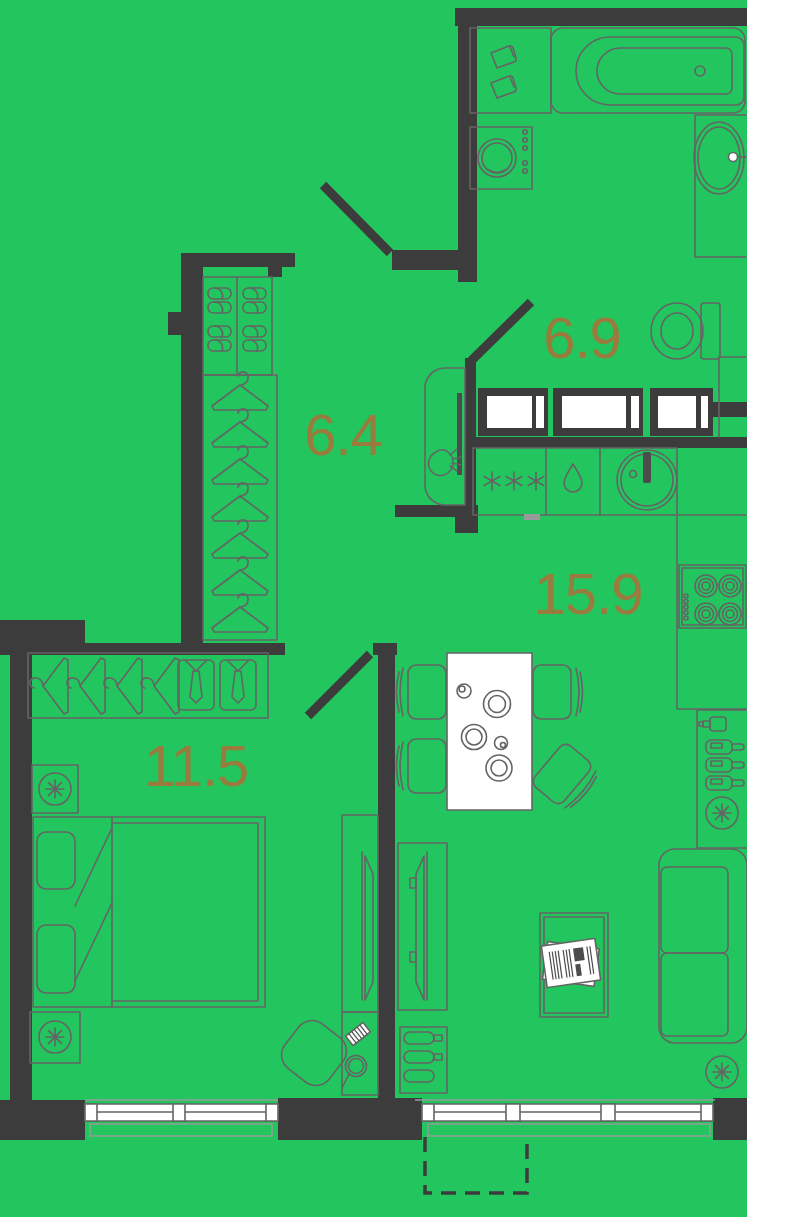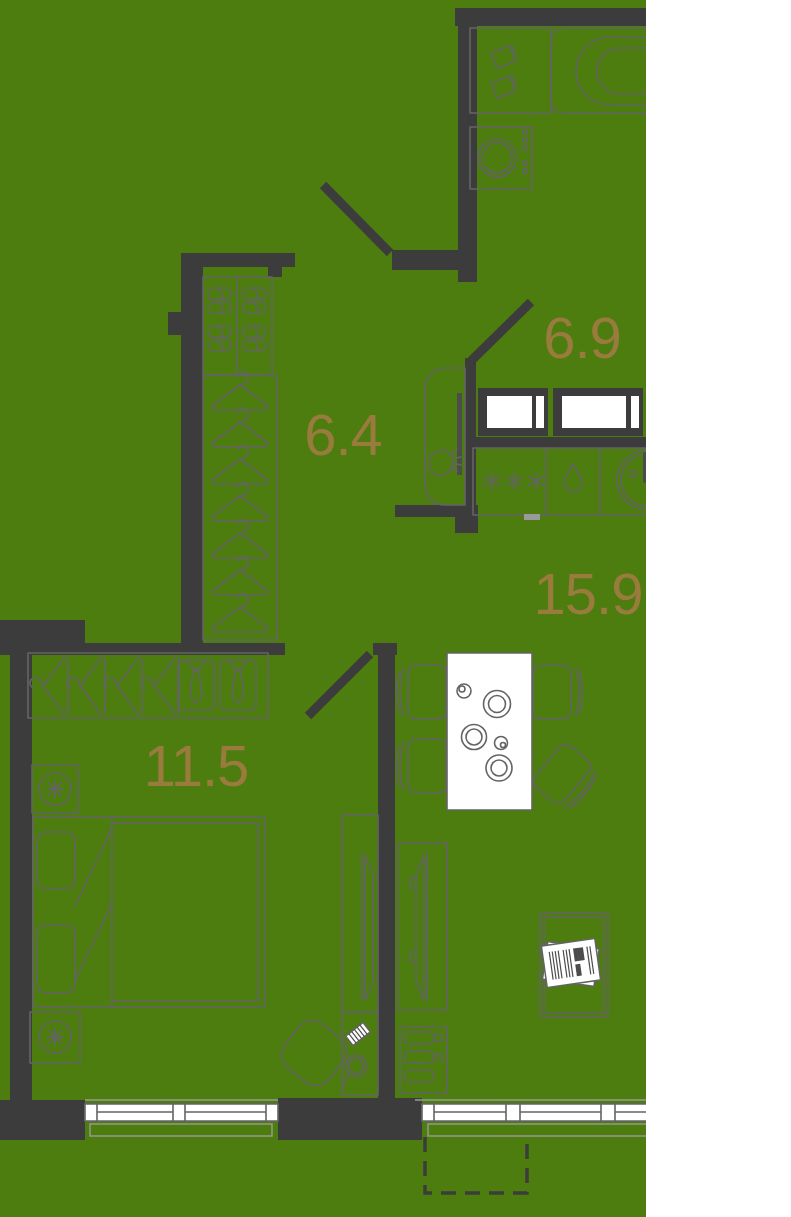--- a/index.html
+++ b/index.html
@@ -1,16 +1,16 @@
 <!DOCTYPE html>
 <html><head>
 <meta charset="utf-8">
 <style>
   html,body{margin:0;padding:0;background:#ffffff;}
-  .canvas{position:relative;width:646px;height:1217px;background:#4d7c0f;overflow:hidden;
+  .canvas{position:relative;width:747px;height:1217px;background:#22c55e;overflow:hidden;
           font-family:"Liberation Sans", sans-serif;}
   svg{display:block;}
   
   .w{fill:#3d3c3c;stroke:none;}
   
   .f{fill:none;stroke:#646464;stroke-width:1.6;stroke-linejoin:round;stroke-linecap:round;}
   .ff{fill:#ffffff;stroke:#646464;stroke-width:1.6;stroke-linejoin:round;}
   
   .t{fill:none;stroke:#9a9a9a;stroke-width:1.4;}
   

